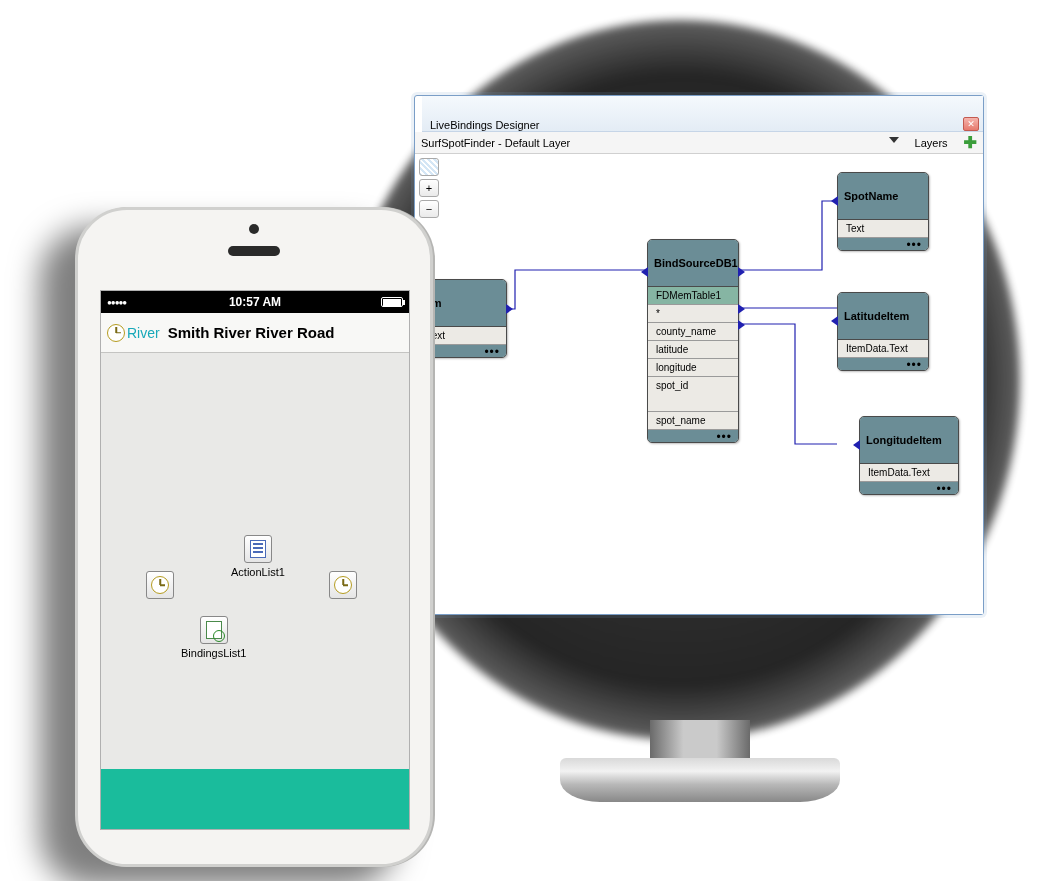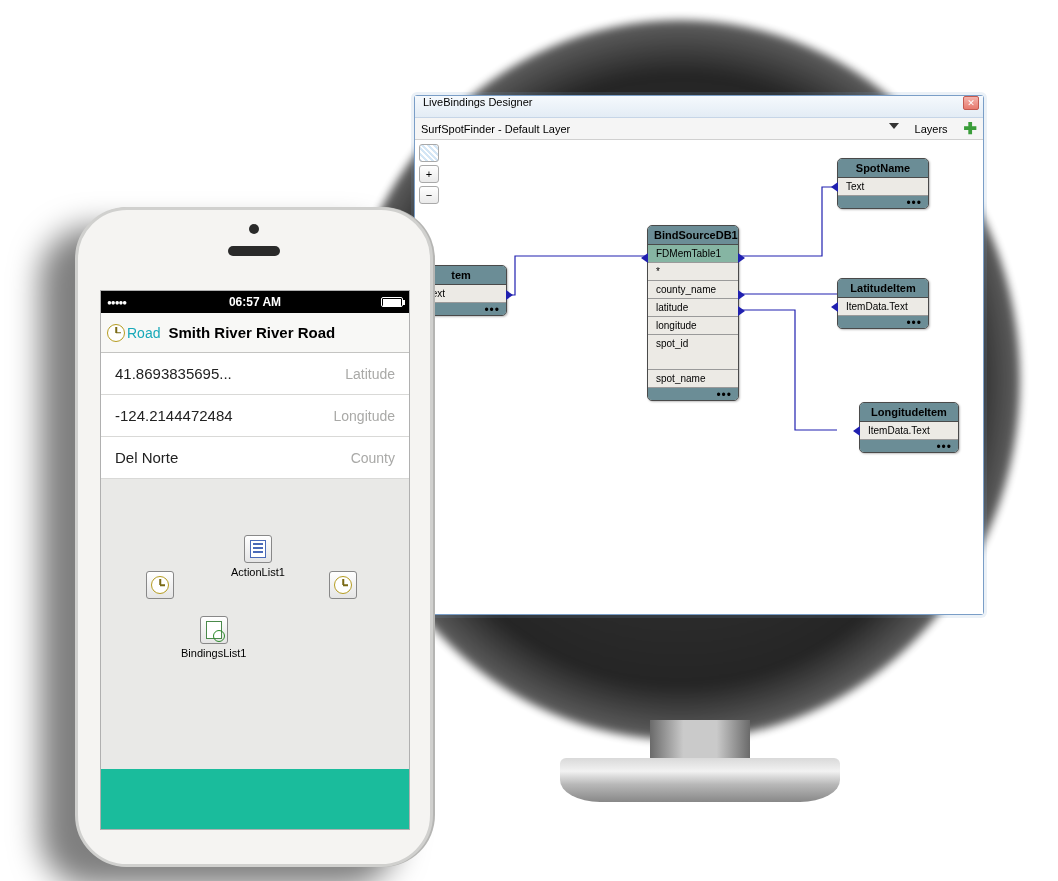--- a/index.html
+++ b/index.html
@@ -22,26 +22,27 @@
   left: 414px; top: 95px;
   width: 570px; height: 520px;
   background: #fff;
   border: 1px solid #7a9ec7;
   border-radius: 3px;
   box-shadow: 0 0 0 3px rgba(122,158,199,0.15);
   display: flex;
   flex-direction: column;
 }
 .lb-titlebar {
-  height: 22px;
+  height: 36px;
   background: linear-gradient(#f5f9fd, #e3ecf5);
   border-bottom: 1px solid #c6d5e7;
-  display: flex; align-items: flex-start;
+  display: flex; align-items: flex-end;
   padding: 0 4px 0 8px;
   font-size: 11px;
+  margin-left: 7px;
 }
 .lb-titlebar .spacer { flex: 1; }
 .lb-close {
   width: 16px; height: 14px;
   background: linear-gradient(#f5b4ad, #e77a6e);
   border: 1px solid #c35a50; border-radius: 2px;
   font-size: 9px; color: #fff; text-align: center; line-height: 12px;
 }
 .lb-toolbar {
   height: 22px;
@@ -81,22 +82,22 @@
   border: 1px solid #4a4a4a;
   border-radius: 5px;
   min-width: 92px;
   box-shadow: 1px 1px 2px rgba(0,0,0,0.25);
   font-size: 11px;
 }
 .node-title {
   background: #6b8d96;
   color: #000;
   font-weight: bold;
-  text-align: center;
-  padding: 3px 6px;
+  text-align: left;
+  padding: 17px 6px;
   border-bottom: 1px solid #4a4a4a;
   border-top-left-radius: 4px;
   border-top-right-radius: 4px;
 }
 .node-row {
   background: #eceae5;
   padding: 3px 8px;
   border-bottom: 1px solid #9a9a9a;
 }
 .node-row.green { background: #86b5a3; }
@@ -318,43 +319,29 @@
   <div class="stand-base"></div>
 </div>
 
 <div class="iphone">
   <div class="iphone-body">
     <div class="iphone-camera"></div>
     <div class="iphone-speaker"></div>
     <div class="iphone-screen">
       <div class="status-bar">
         <span class="dots">●●●●●</span>
-        <span>06:57 AM</span>
+        <span>10:57 AM</span>
         <span class="batt"></span>
       </div>
       <div class="nav-bar">
         <span class="clock-ico"></span>
         <span class="nav-back">
-          <span>Road</span>
+          <span>River</span>
         </span>
         <span class="nav-title">Smith River River Road</span>
-      </div>
-      <div class="list">
-        <div class="list-row">
-          <span class="val">41.8693835695...</span>
-          <span class="lbl">Latitude</span>
-        </div>
-        <div class="list-row">
-          <span class="val">-124.2144472484</span>
-          <span class="lbl">Longitude</span>
-        </div>
-        <div class="list-row">
-          <span class="val">Del Norte</span>
-          <span class="lbl">County</span>
-        </div>
       </div>
 
       <div class="design-area">
         <div class="component" style="left:130px; top:30px;">
           <div class="ico-box">
               <div class="doc blue"></div>
             </div>
           <span>ActionList1</span>
         </div>
         <div class="component" style="left:45px; top:66px;">

